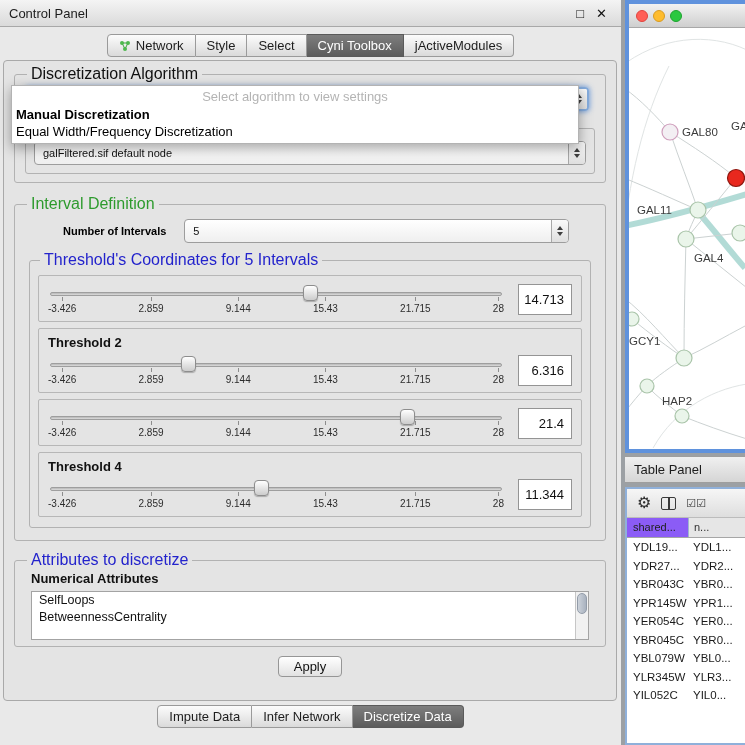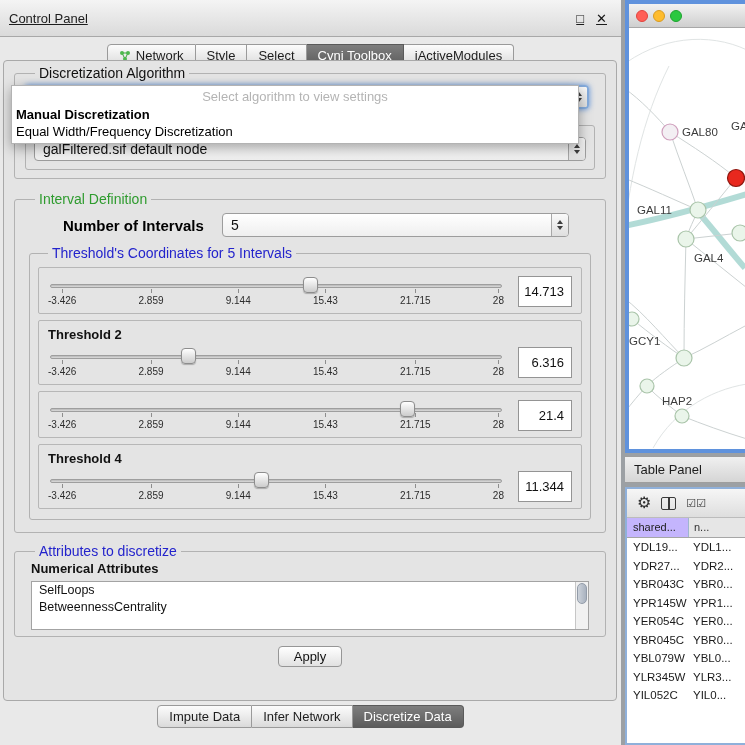--- a/index.html
+++ b/index.html
@@ -6,49 +6,49 @@
   html,body { margin:0; padding:0; }
   body {
     width:745px; height:745px; position:relative; overflow:hidden;
     background:#9ca0a4; font-family:"Liberation Sans", sans-serif;
     -webkit-font-smoothing:antialiased;
   }
 
   
   .control-panel { position:absolute; left:0; top:0; width:621px; height:745px; background:#e9e9e9; }
   .cp-titlebar {
-    height:37px; background:linear-gradient(#f4f4f4,#dadada);
+    height:27px; background:linear-gradient(#f4f4f4,#dadada);
     border-bottom:1px solid #a8a8a8; display:flex; align-items:center;
-    padding:0 14px 0 9px; font-size:13px; color:#1c1c1c;text-decoration:underline;
+    padding:0 14px 0 9px; font-size:13px; color:#1c1c1c;
   }
   .cp-title { flex:1; }
   .win-btn { margin-left:12px; font-size:13px; color:#111; cursor:default; line-height:1; }
 
   .tabbar { height:37px; display:flex; justify-content:center; align-items:center; }
   .tabs { display:flex; }
   .tab {
     display:flex; align-items:center; gap:5px; padding:4px 11px; font-size:13px; color:#1d1d1d;
     background:linear-gradient(#fcfcfc,#dadada); border:1px solid #9a9a9a; border-left:none; height:23px;
   }
   .tab:first-child { border-left:1px solid #9a9a9a; border-radius:4px 0 0 4px; }
   .tab:last-child { border-radius:0 4px 4px 0; }
   .tab.selected { background:linear-gradient(#7e7e7e,#5c5c5c); color:#fff; border-color:#5a5a5a; }
 
   .panel-body {
     position:absolute; left:3px; top:60px; width:614px; height:641px;
     background:#e4e4e4; border:1px solid #a9a9a9; border-radius:4px; padding:4px 10px 6px;
   }
 
   fieldset { border:1px solid #b2b2b2; border-radius:3px; margin:0; padding:2px 8px 8px; }
-  legend { font-size:14px; color:#111; padding:0 4px; margin-left:12px; }
+  legend { font-size:16px; color:#111; padding:0 4px; margin-left:4px; }
 
   .combo {
     position:relative; height:24px; background:linear-gradient(#ffffff,#efefef);
     border:1px solid #9d9d9d; border-radius:4px; display:flex; align-items:center;
-    font-size:14px; color:#111; padding-left:8px; overflow:hidden;justify-content:flex-end;
+    font-size:11px; color:#111; padding-left:8px; overflow:hidden;justify-content:flex-end;
   }
   .stepper {
     margin-left:auto; width:17px; align-self:stretch; border-left:1px solid #a8a8a8;
     display:flex; flex-direction:column; align-items:center; justify-content:center;
     background:linear-gradient(#fafafa,#dfdfdf);
   }
   .arr-up { width:0; height:0; border-left:3.5px solid transparent; border-right:3.5px solid transparent; border-bottom:4px solid #3e3e3e; margin-bottom:2px; }
   .arr-dn { width:0; height:0; border-left:3.5px solid transparent; border-right:3.5px solid transparent; border-top:4px solid #3e3e3e; }
 
   .algo-group { min-height:102px; }
@@ -62,21 +62,21 @@
     background:#fff; border:1px solid #b3b3b3; box-shadow:0 4px 12px rgba(0,0,0,.35);
     font-size:13px; padding-bottom:3px;
   }
   .popup-placeholder { text-align:center; color:#b4b4b4; padding:3px 0 2px; }
   .popup-opt { padding:1px 4px; color:#000; }
   .opt-bold { font-weight:bold; }
 
   .interval-group { margin-top:12px; }
   .interval-group > legend { color:#2e9b2e; }
   .intervals-row { display:flex; align-items:center; margin:4px 28px 8px 40px; }
-  .intervals-label { font-weight:bold; font-size:15px; margin-right:18px; white-space:nowrap; }
+  .intervals-label { font-weight:bold; font-size:11px; margin-right:18px; white-space:nowrap; }
   .intervals-row .combo { flex:1; }
 
   .thresholds-group { margin:2px 6px 4px; padding:2px 6px 4px; }
   .thresholds-group > legend { color:#2323cc; }
 
   .threshold-box { border:1px solid #b7b7b7; border-radius:2px; margin:4px 2px 6px; padding:4px 9px 3px; }
   .th-label { font-weight:bold; font-size:13px; margin:2px 0 1px; color:#111; }
   .th-row { display:flex; align-items:center; }
   .slider { position:relative; flex:1; height:38px; margin-right:14px; }
   .track { position:absolute; left:2px; right:2px; top:12px; height:4px; background:linear-gradient(#b7b7b7,#dcdcdc); border:1px solid #9e9e9e; border-radius:3px; }
@@ -143,21 +143,21 @@
   }
   .tw-toolbar {
     height:29px; display:flex; align-items:center; gap:10px; padding-left:10px;
     background:linear-gradient(#f6f6f6,#dedede); border-bottom:1px solid #bcbcbc;
   }
   .gear-icon { font-size:16px; color:#2f2f2f; line-height:1; }
   .columns-icon { width:15px; height:13px; border:1.6px solid #3a3a3a; border-radius:2px; position:relative; }
   .columns-icon::after { content:""; position:absolute; left:45%; top:0; bottom:0; width:1.6px; background:#3a3a3a; }
   .checks-icon { font-size:11px; color:#2f2f2f; letter-spacing:0px; }
   .tw-header { display:flex; height:20px; border-bottom:1px solid #a6a6a6; font-size:11px; }
-  .hc1 { width:62px; background:#c4b5fd; border-right:1px solid #9eb6cf; padding:3px 0 0 6px; color:#222; overflow:hidden; white-space:nowrap; }
+  .hc1 { width:62px; background:#8b5cf6; border-right:1px solid #9eb6cf; padding:3px 0 0 6px; color:#222; overflow:hidden; white-space:nowrap; }
   .hc2 { flex:1; background:#e6e6e6; padding:3px 0 0 5px; color:#333; overflow:hidden; white-space:nowrap; }
   .tw-rows { background:#fff; height:calc(100% - 49px); overflow:hidden; font-size:11.5px; }
   .tw-row { display:flex; height:18.5px; align-items:center; }
   .tw-row .c1 { width:62px; padding-left:6px; color:#1a1a1a; overflow:hidden; white-space:nowrap; }
   .tw-row .c2 { flex:1; padding-left:4px; color:#1a1a1a; overflow:hidden; white-space:nowrap; }
 </style>
 </head>
 <body>
 
 <div class="control-panel">

